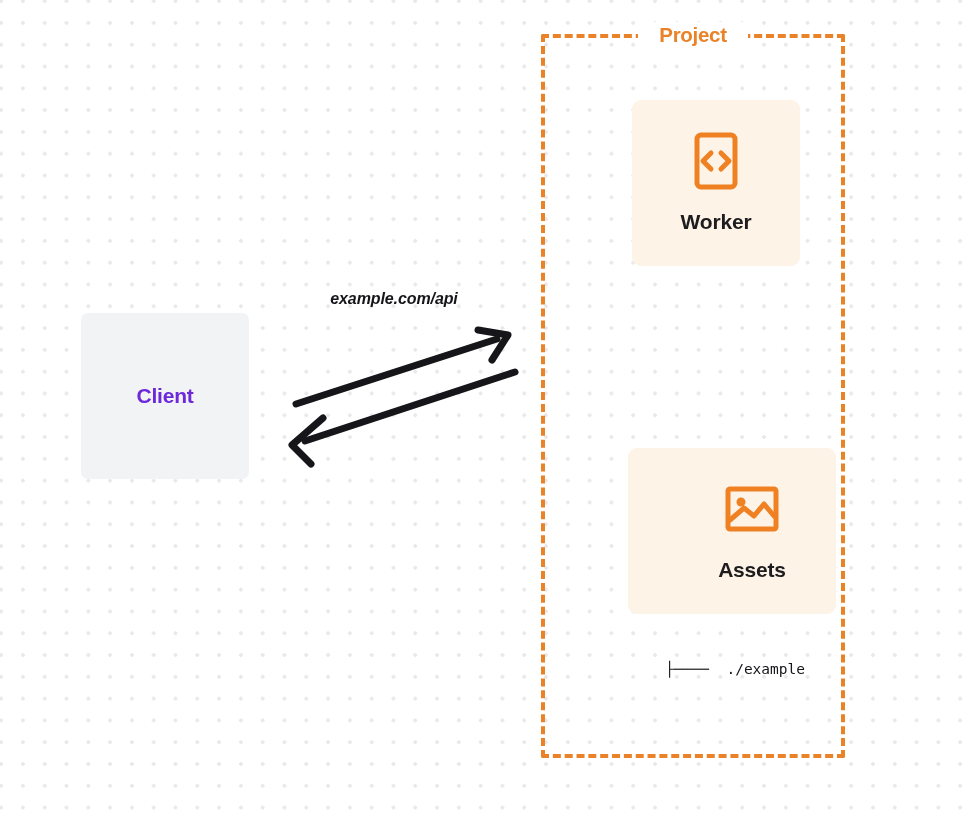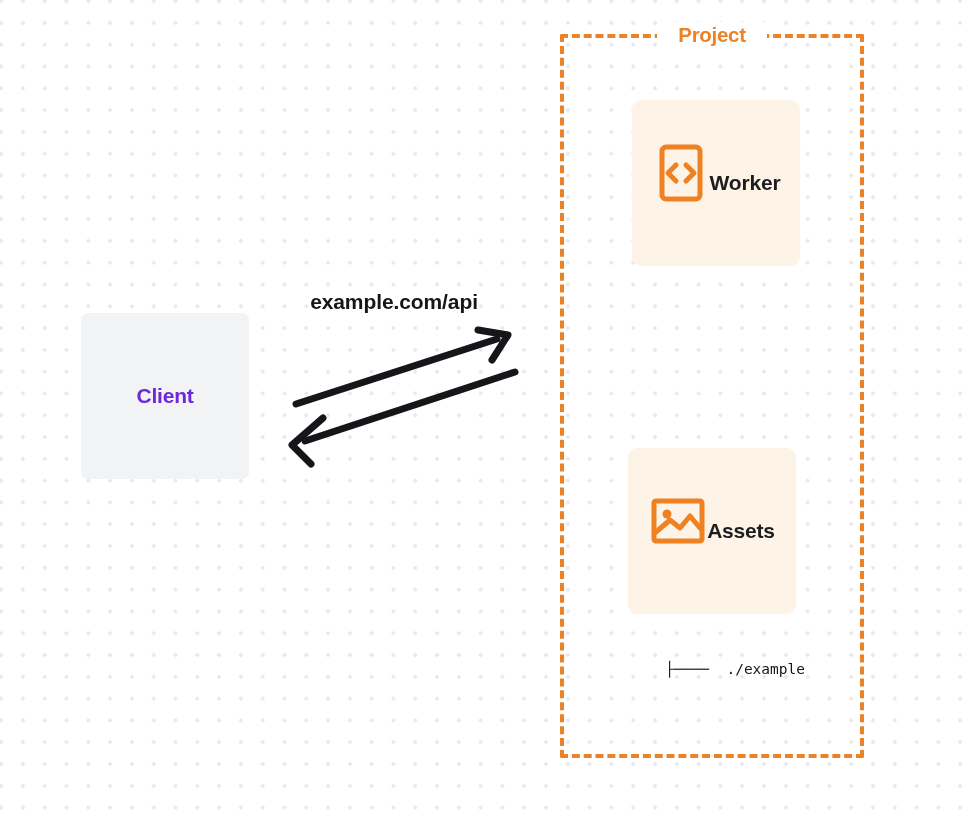--- a/index.html
+++ b/index.html
@@ -52,30 +52,31 @@
     width: 980px;
     height: 818px;
     pointer-events: none;
   }
   .edge-label {
     position: absolute;
     left: 308px;
     top: 290px;
     width: 172px;
     text-align: center;
-    font-size: 21px;
+    font-size: 16px;
     font-weight: bold;
     color: #16161a;
     letter-spacing: -0.1px;
+    font-style: italic;
   }
 
   
   .project-group {
     position: absolute;
-    left: 560px;
+    left: 541px;
     top: 34px;
     width: 304px;
     height: 724px;
     border: 4px dashed #ea8227;
     border-radius: 2px;
     box-sizing: border-box;
   }
   .project-title {
     position: absolute;
     left: 0;
@@ -93,25 +94,26 @@
   }
 
   
   .resource-card {
     position: absolute;
     width: 168px;
     height: 166px;
     background: #fdf3e7;
     border-radius: 9px;
     display: flex;
+    flex-direction: column;
     align-items: center;
     justify-content: center;
   }
   .card-worker { left: 632px; top: 100px; }
-  .card-assets { left: 628px; top: 448px; }
+  .card-assets { left: 628px; top: 448px; padding-left: 40px; }
 
   .card-icon {
     width: 58px;
     height: 58px;
     display: block;
     margin-bottom: 20px;
   }
   .card-label {
     font-size: 21px;
     font-weight: bold;

